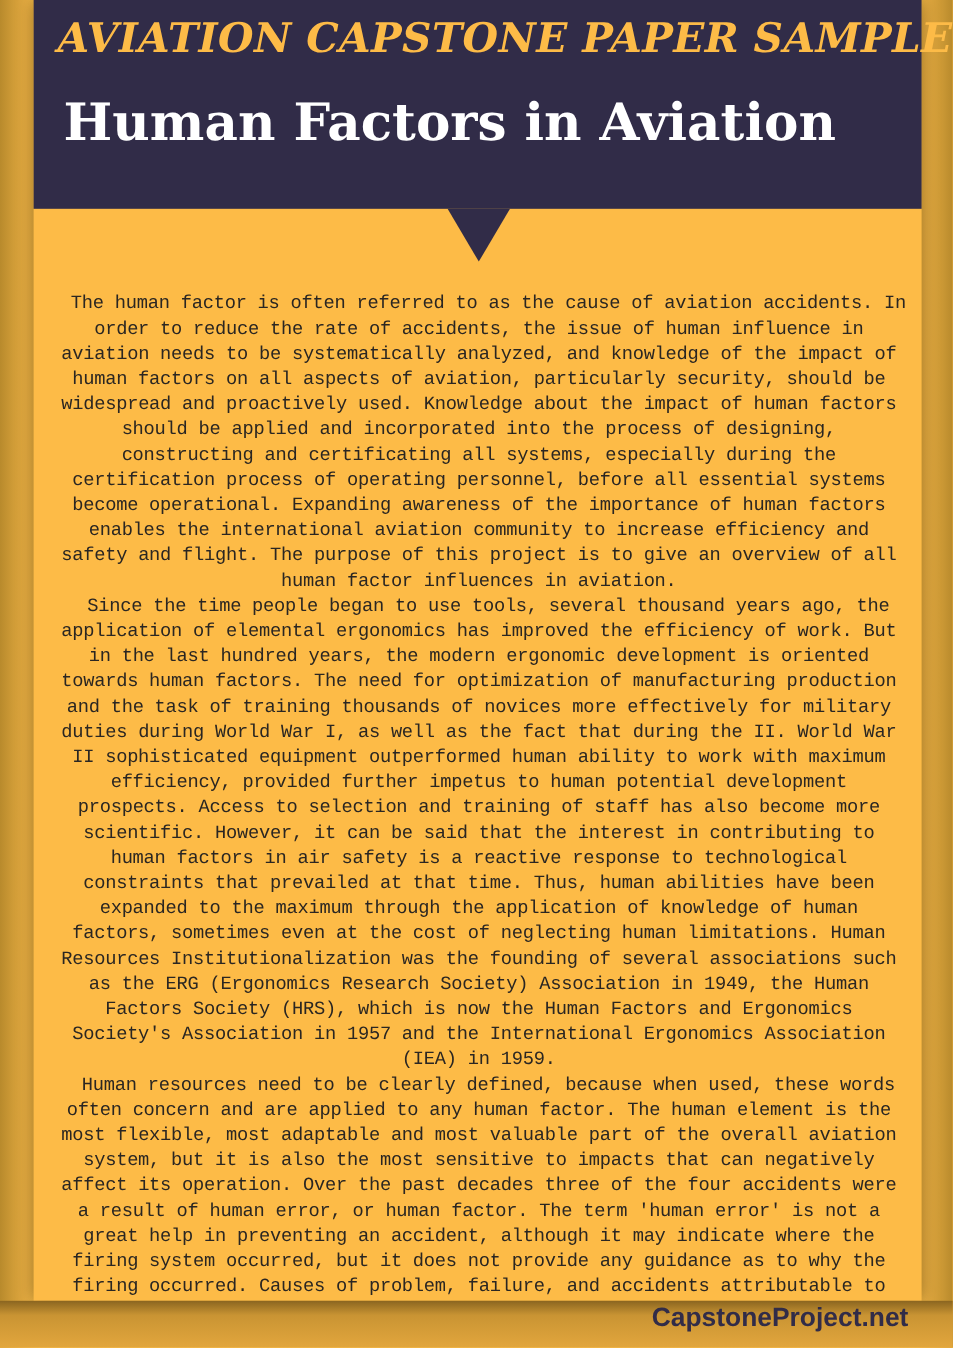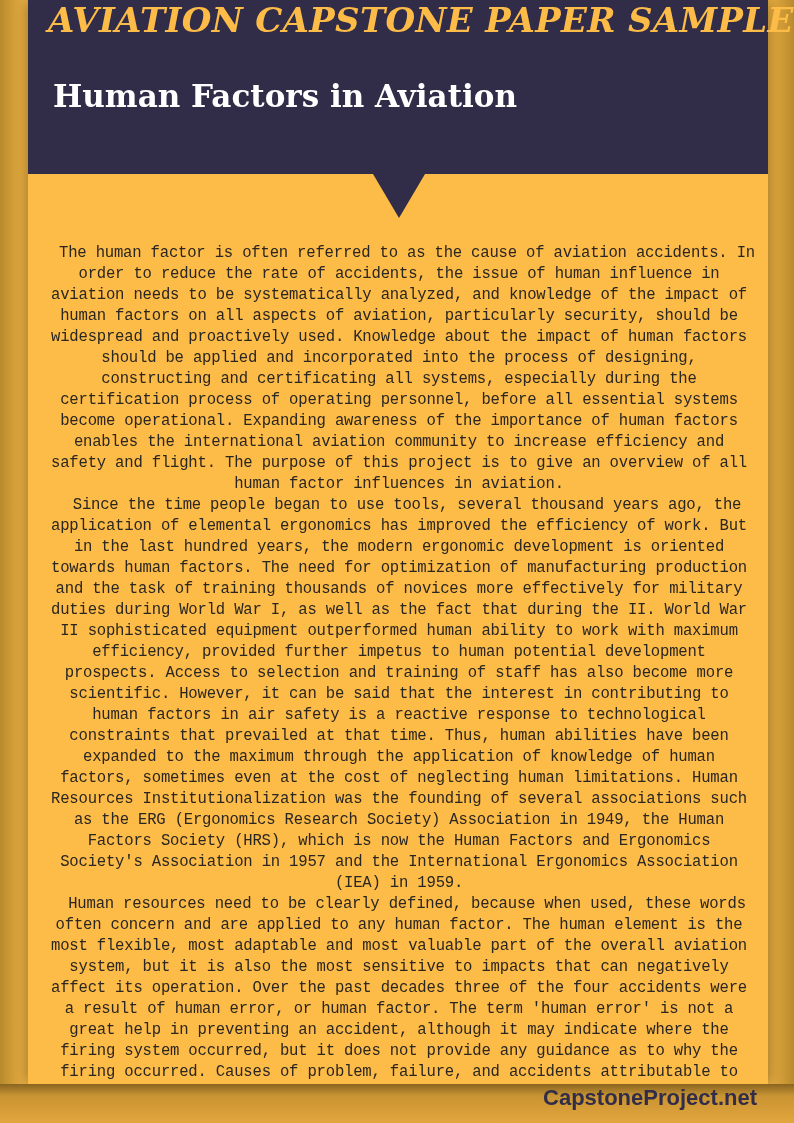--- a/index.html
+++ b/index.html
@@ -15,28 +15,28 @@
   .card {
     position:absolute; left:28px; top:0; width:740px; height:1084px;
     background:#fdbb47;
     box-shadow:0 0 14px rgba(60,40,0,0.55);
   }
   .header {
     position:absolute; left:0; top:0; width:740px; height:174px;
     background:#312c48;
   }
   .kicker {
-    position:absolute; left:20px; top:0; width:710px;
+    position:absolute; left:20px; top:12px; width:710px;
     font-family:"DejaVu Serif", serif; font-style:italic; font-weight:bold;
     font-size:34px; letter-spacing:0.3px; color:#fdbb47; white-space:nowrap;
   }
   .title {
     position:absolute; left:25px; top:78px;
     font-family:"DejaVu Serif", serif; font-weight:bold;
-    font-size:31px; color:#ffffff; white-space:nowrap;
+    font-size:43px; color:#ffffff; white-space:nowrap;
   }
   .pointer {
     position:absolute; left:345px; top:174px; width:0; height:0;
     border-left:26px solid transparent; border-right:26px solid transparent;
     border-top:44px solid #312c48;
   }
   .body-text {
     position:absolute; left:15px; top:243px; width:712px;
     font-family:Liberation Mono, monospace;
     font-size:15.6px; line-height:21px; color:#2a2622;text-align:center;

